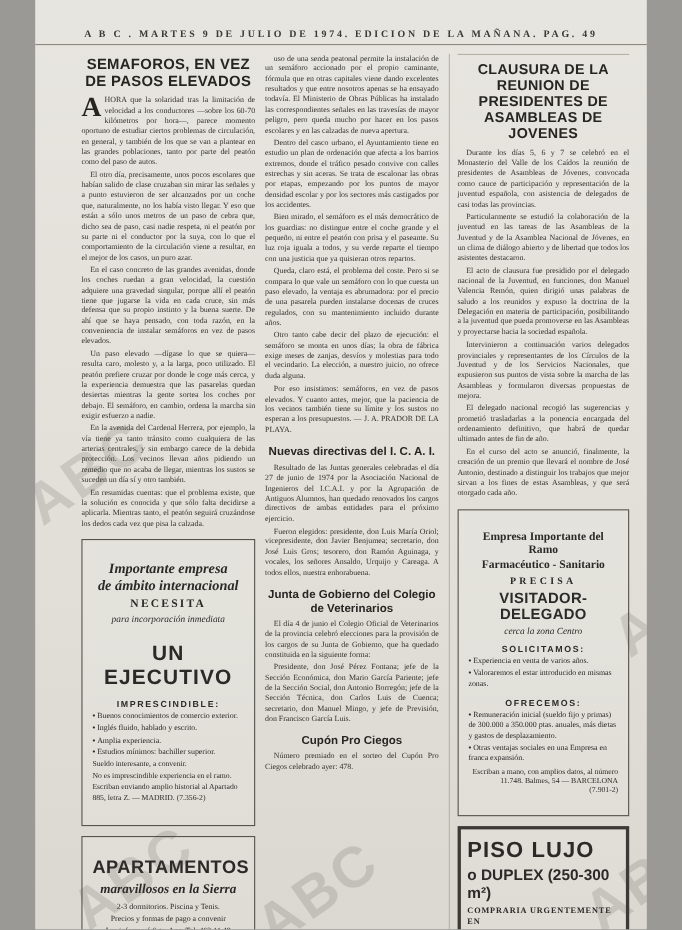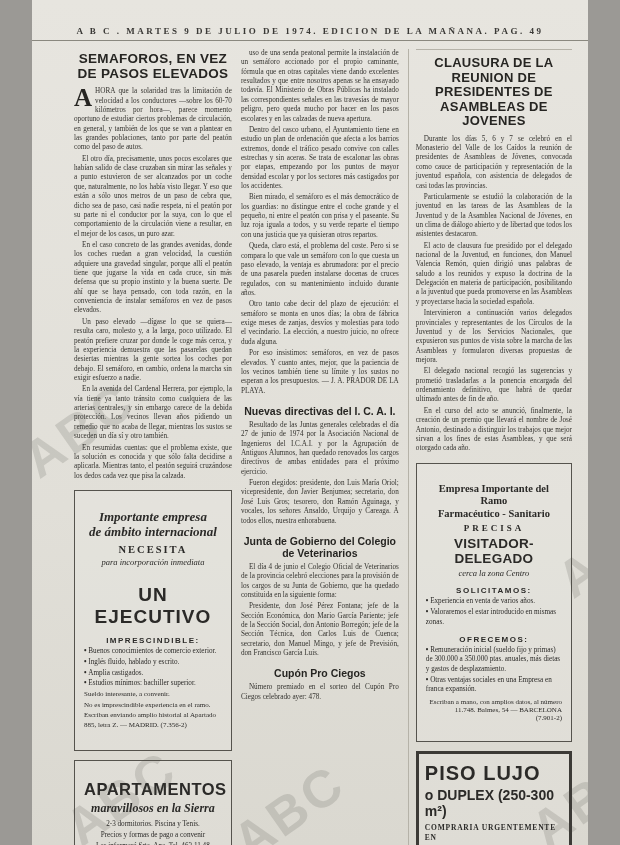--- a/index.html
+++ b/index.html
@@ -158,21 +158,21 @@
       <div class="ad ad-center ad-ejecutivo">
         <div class="it-bold">Importante empresa</div>
         <div class="it-bold">de ámbito internacional</div>
         <div class="necesita">NECESITA</div>
         <div class="small-it">para incorporación inmediata</div>
         <div class="big-title">UN EJECUTIVO</div>
         <div class="label">IMPRESCINDIBLE:</div>
         <div class="bullet-list">
             <p>Buenos conocimientos de comercio exterior.</p>
             <p>Inglés fluido, hablado y escrito.</p>
-            <p>Amplia castigados.</p>
+            <p>Amplia experiencia.</p>
             <p>Estudios mínimos: bachiller superior.</p>
           </div>
         <div class="note-list">
             <p>Sueldo interesante, a convenir.</p>
             <p>No es imprescindible experiencia en el ramo.</p>
             <p>Escriban enviando amplio historial al Apartado 885, letra Z. — MADRID. (7.356-2)</p>
           </div>
       </div>
 
       <div class="ad ad-center ad-apartamentos">

